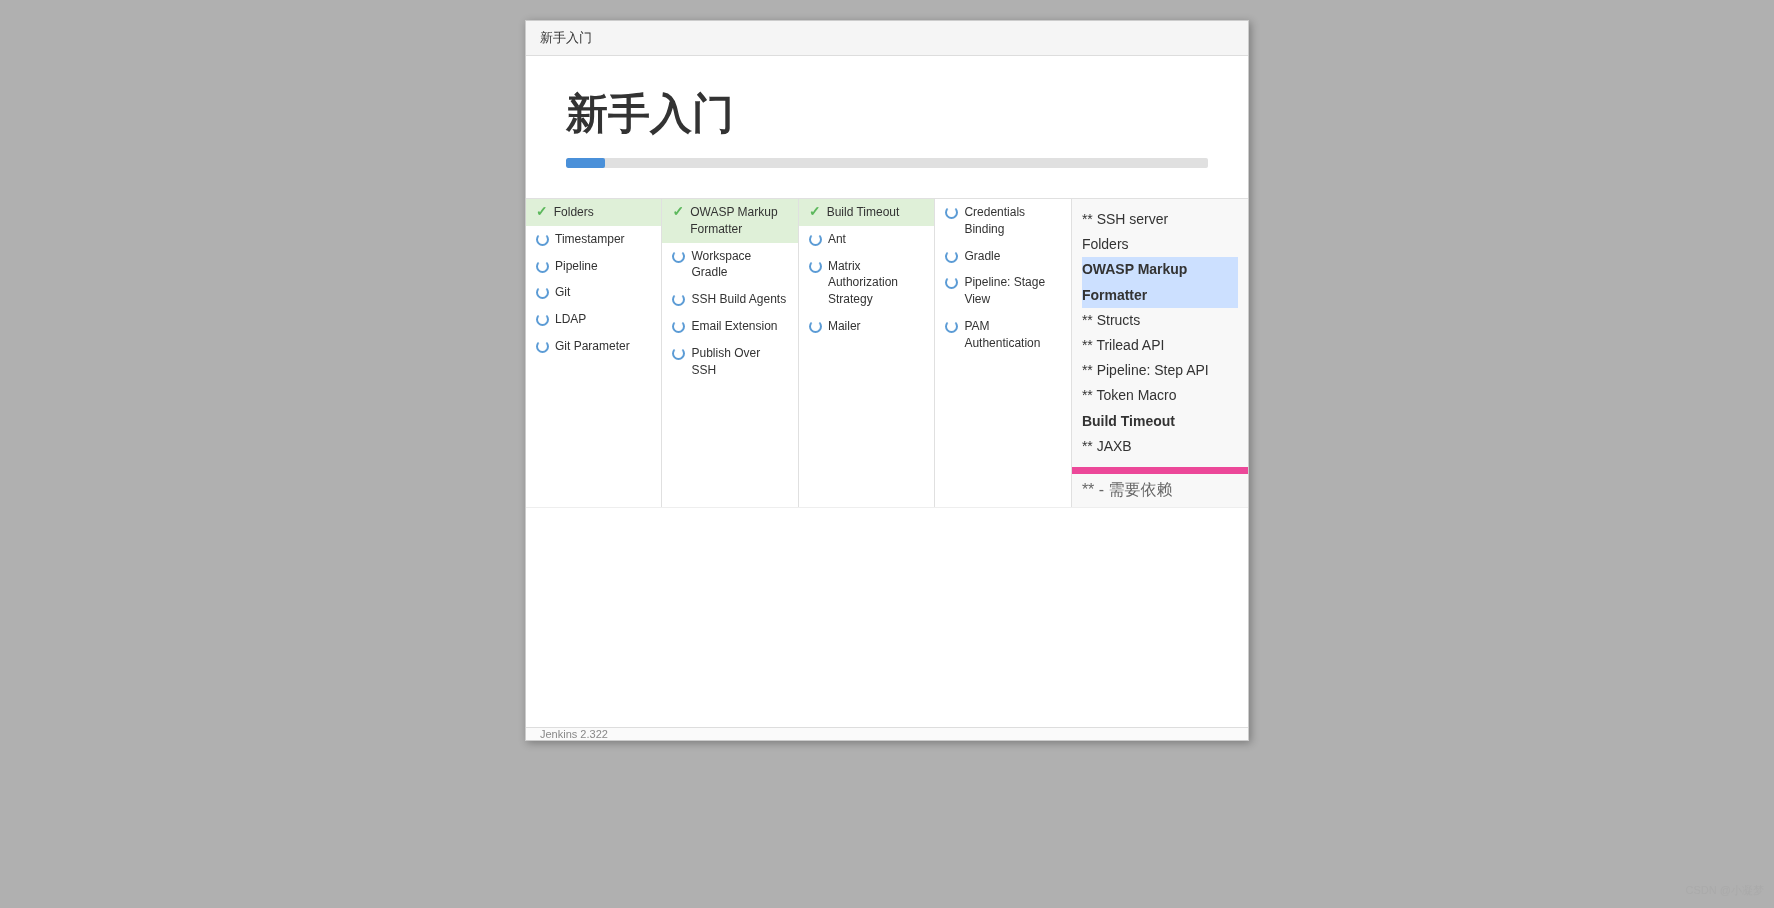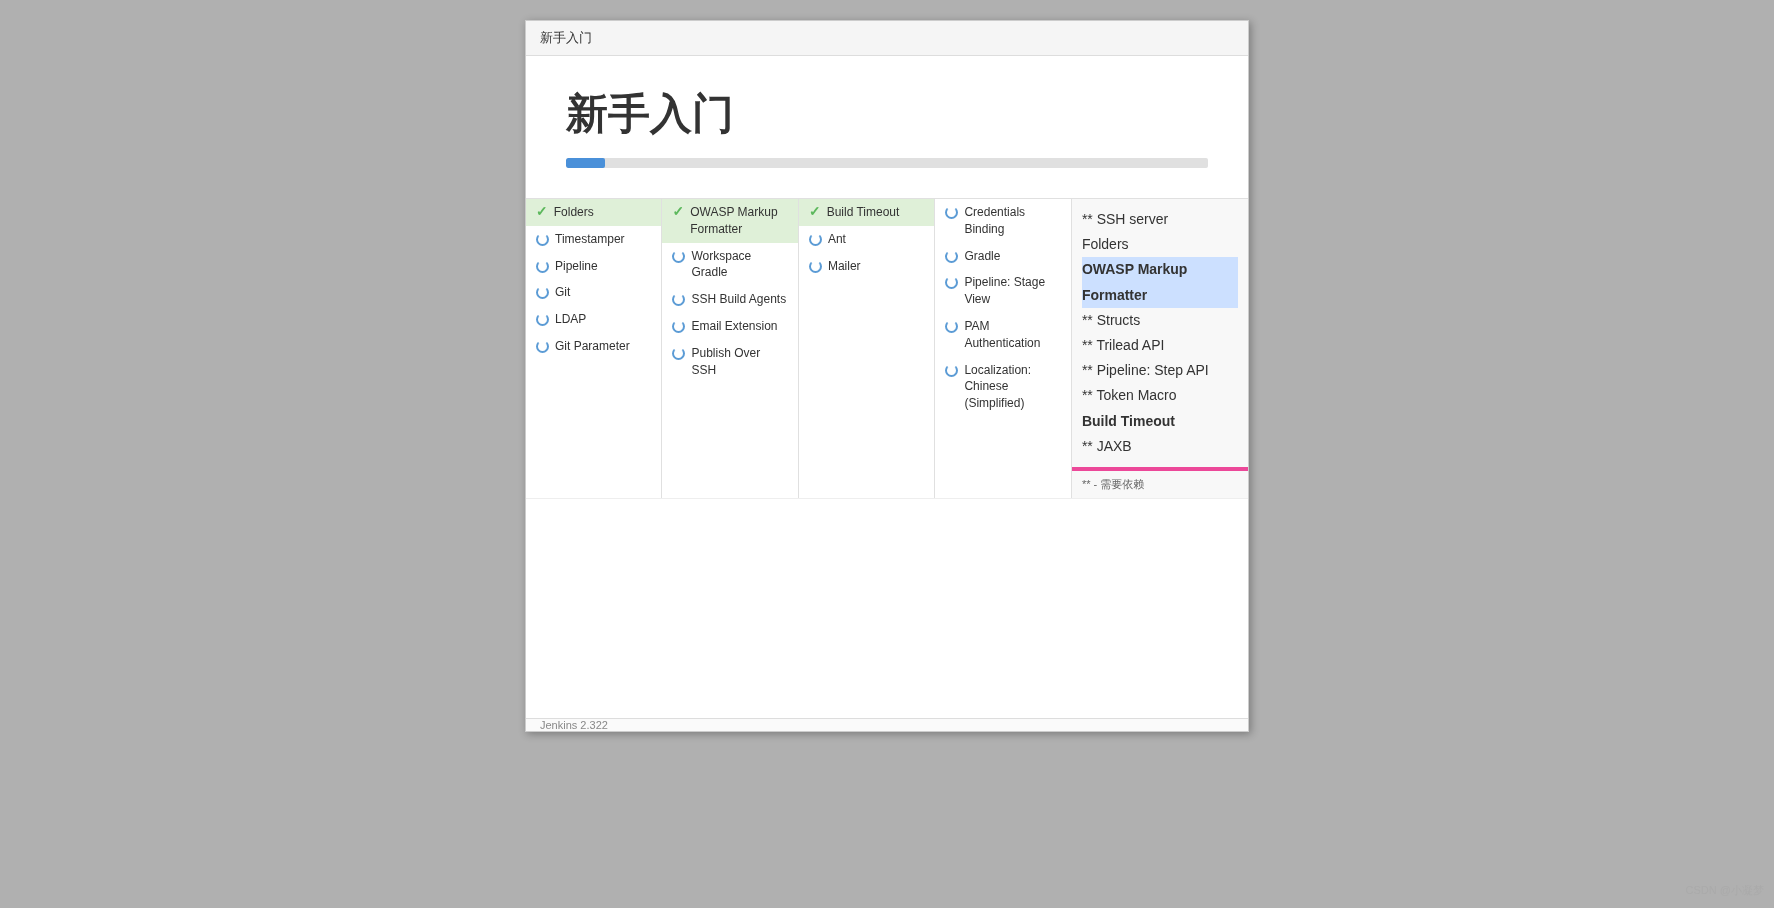--- a/index.html
+++ b/index.html
@@ -127,23 +127,23 @@
     }
     .sidebar-text-area .line {
       display: block;
     }
     .sidebar-text-area .line-highlight {
       display: block;
       background: #cce0ff;
       font-weight: bold;
     }
     .sidebar-depends-area {
-      border-top: 4px solid #ec4899;
+      border-top: 7px solid #ec4899;
       padding: 6px 10px;
-      font-size: 11px;
+      font-size: 16px;
       color: #666;
     }
   </style>
 </head>
 <body>
 
 <div class="window">
   <div class="window-titlebar">
     <span>新手入门</span>
   </div>
@@ -212,44 +212,44 @@
           <div class="plugin-item selected">
             <span class="check-icon">✓</span>
             <span class="plugin-name">Build Timeout</span>
           </div>
           <div class="plugin-item">
             <span class="refresh-icon blue"></span>
             <span class="plugin-name">Ant</span>
           </div>
           <div class="plugin-item">
             <span class="refresh-icon blue"></span>
+            <span class="plugin-name">Matrix Authorization Strategy</span>
+          </div>
+          <div class="plugin-item">
+            <span class="refresh-icon blue"></span>
             <span class="plugin-name">Mailer</span>
           </div>
         </div>
 
       <div class="plugin-col" id="col4-el">
           <div class="plugin-item">
             <span class="refresh-icon blue"></span>
             <span class="plugin-name">Credentials Binding</span>
           </div>
           <div class="plugin-item">
             <span class="refresh-icon blue"></span>
             <span class="plugin-name">Gradle</span>
           </div>
           <div class="plugin-item">
             <span class="refresh-icon blue"></span>
             <span class="plugin-name">Pipeline: Stage View</span>
           </div>
           <div class="plugin-item">
             <span class="refresh-icon blue"></span>
             <span class="plugin-name">PAM Authentication</span>
-          </div>
-          <div class="plugin-item">
-            <span class="refresh-icon blue"></span>
-            <span class="plugin-name">Localization: Chinese (Simplified)</span>
           </div>
         </div>
 
       <div class="col-sidebar">
         <div class="sidebar-text-area" id="sidebar-lines-el">
             <span class="line">** SSH server</span>
             <span class="line">Folders</span>
             <span class="line-highlight">OWASP Markup Formatter</span>
             <span class="line">** Structs</span>
             <span class="line">** Trilead API</span>

